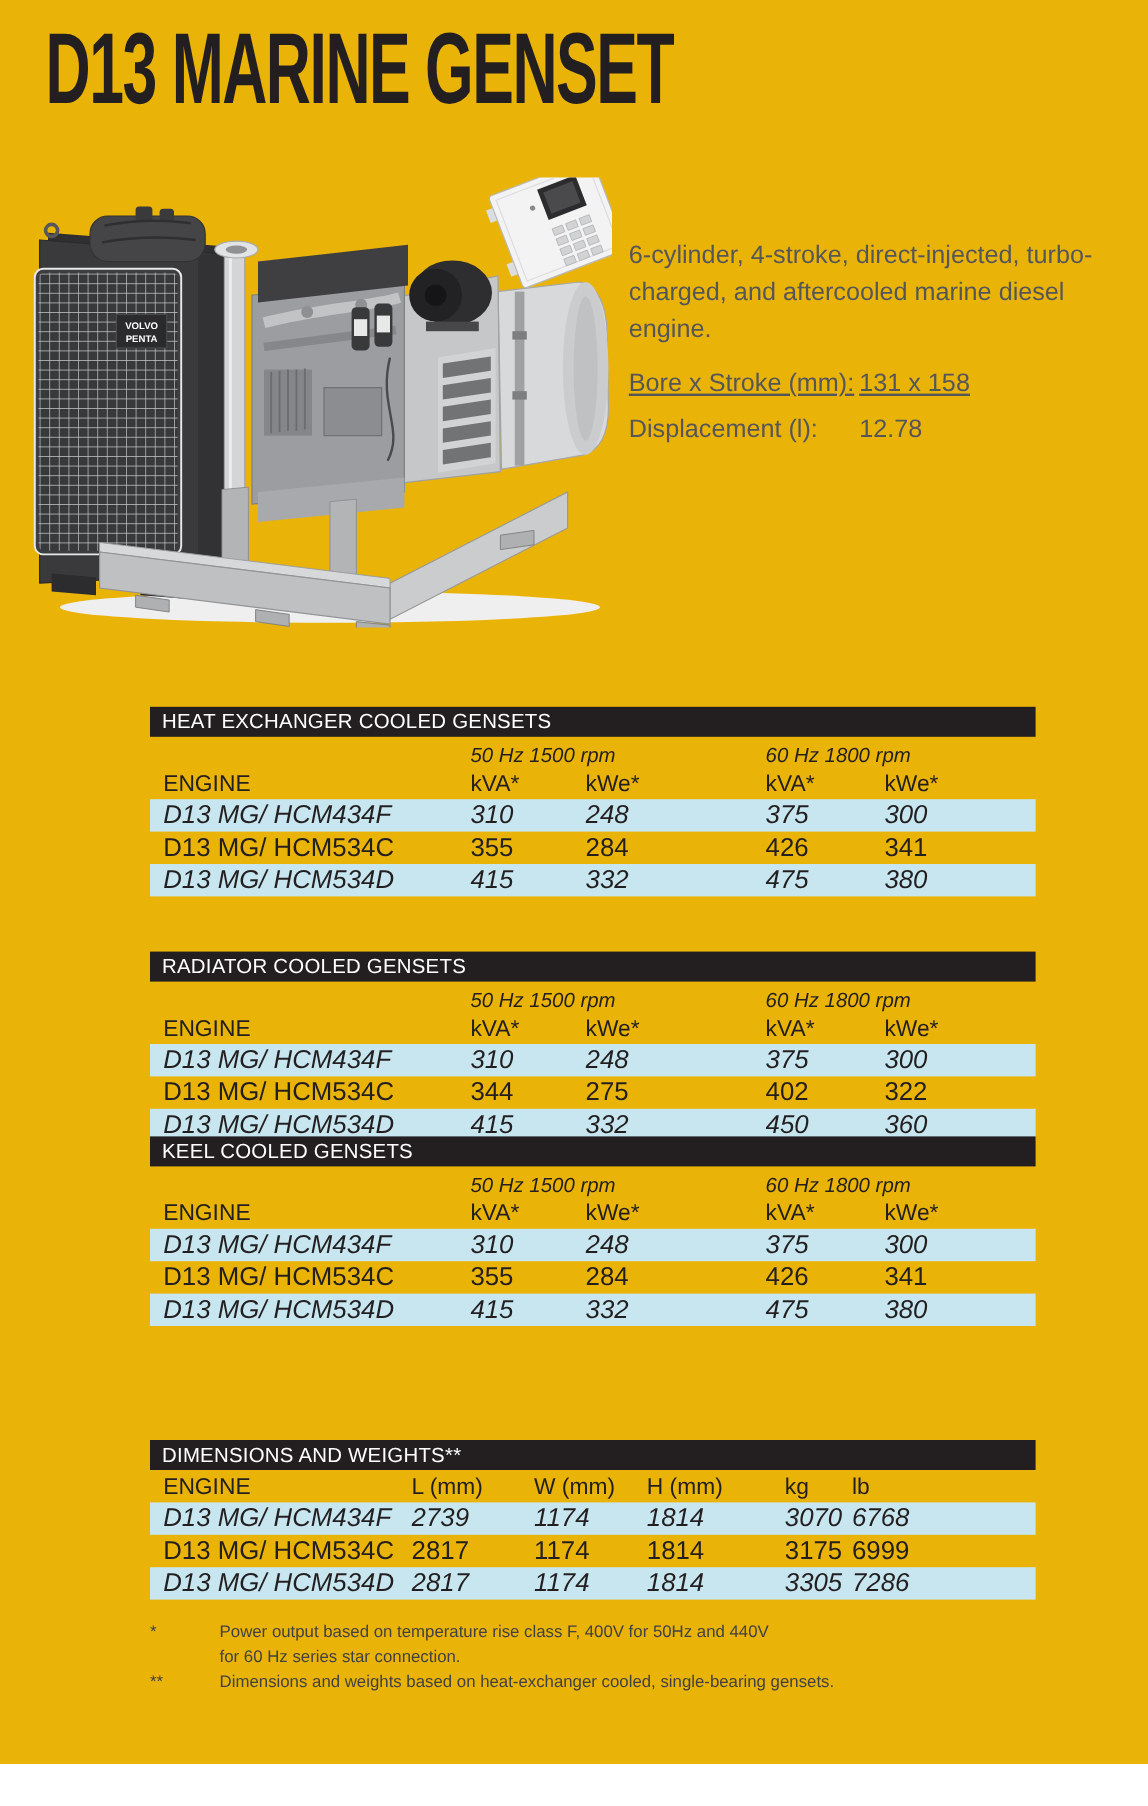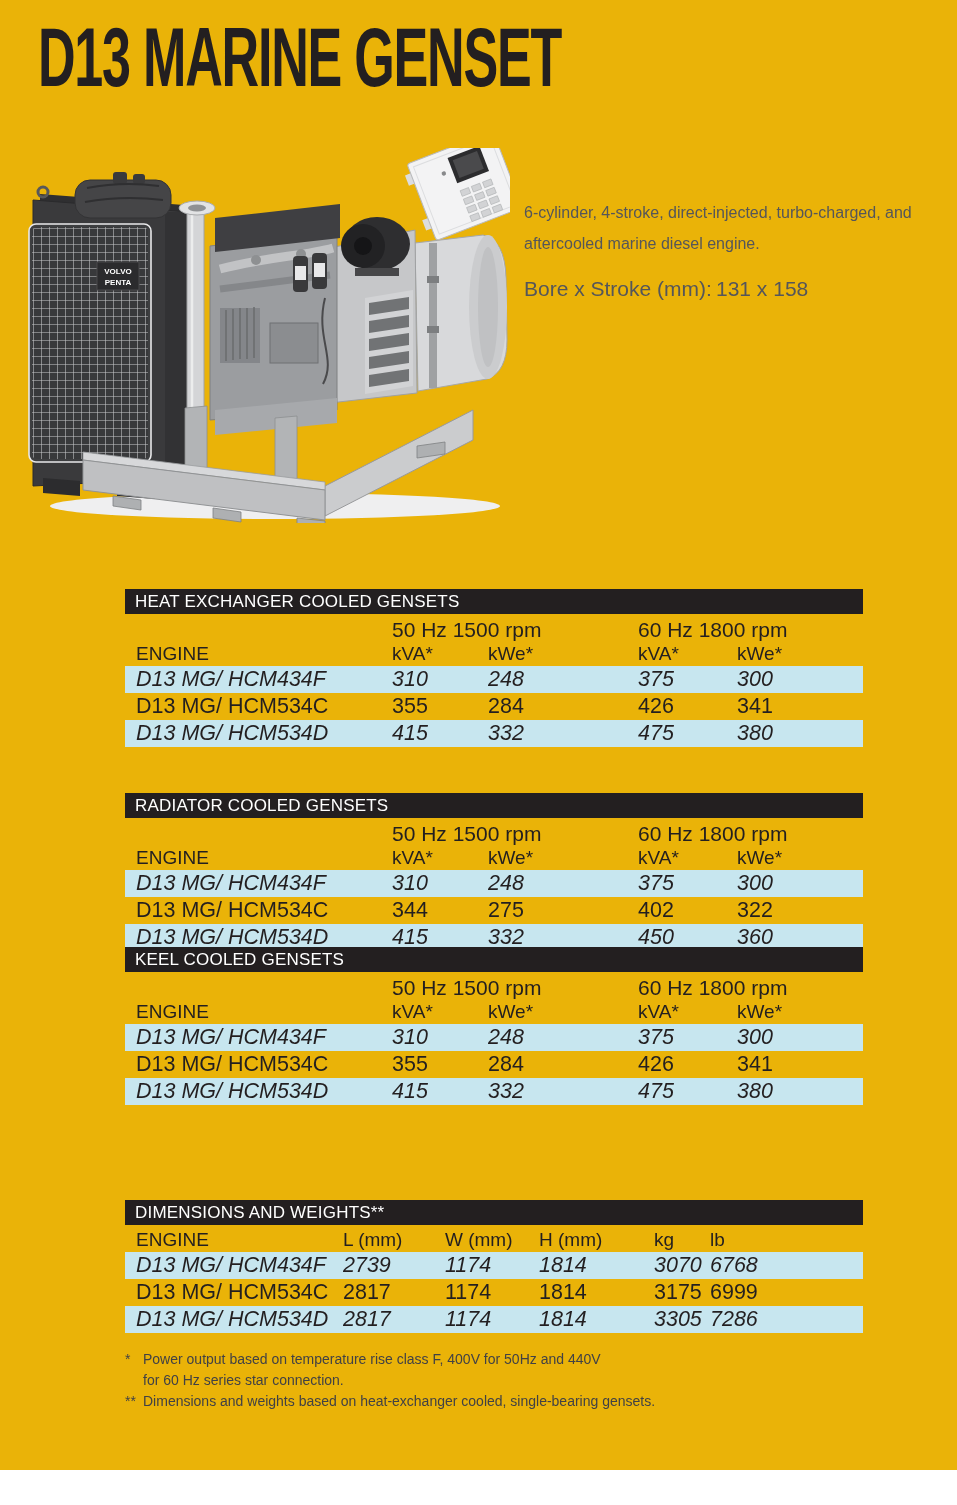--- a/index.html
+++ b/index.html
@@ -10,51 +10,51 @@
     font-family:"Liberation Sans", sans-serif; color:#231f20;
   }
   .main-title {
     position:absolute; left:38px; top:14px;
     font-size:84px; font-weight:800; letter-spacing:-2px; line-height:1.04;
     color:#231f20; white-space:nowrap;
     transform:scaleX(.62); transform-origin:0 0;
   }
   .hero-img { position:absolute; left:25px; top:148px; width:485px; height:375px; }
   .hero-text { position:absolute; left:524px; top:197px; width:404px; color:#55565a; }
-  .desc { font-size:16px; line-height:31px; }
+  .desc { font-size:21px; line-height:31px; }
   .spec-row { display:flex; font-size:21px; line-height:25px; margin-top:13px; }
-  .spec-row.first { margin-top:17px; }
+  .spec-row.first { margin-top:17px;text-decoration:underline; }
   .spec-label { width:192px; flex:0 0 auto; }
   .spec-value { flex:1; }
 
   .ptable, .dtable { position:absolute; left:125px; width:738px; }
   .bar {
     height:25px; background:#231f20; color:#ffffff;
     font-size:17px; line-height:25px; padding-left:10px; letter-spacing:.2px;
     font-weight:400; white-space:nowrap;
   }
   .ghead { display:grid; grid-template-columns:267px 246px 225px; margin-top:4px;
-    font-size:21px; line-height:24px; color:#231f20; }
+    font-size:17px; line-height:24px; color:#231f20;font-style:italic; }
   .chead { display:grid; grid-template-columns:267px 96px 150px 99px 126px;
     font-size:19px; line-height:24px; color:#231f20; }
   .prow { display:grid; grid-template-columns:267px 96px 150px 99px 126px;
     height:27px; line-height:27px; font-size:21.5px; }
   .dhead { display:grid; grid-template-columns:218px 102px 94px 115px 56px 153px;
     font-size:19px; line-height:24px; margin-top:3px; }
   .drow { display:grid; grid-template-columns:218px 102px 94px 115px 56px 153px;
     height:27px; line-height:27px; font-size:21.5px; }
   .hl { background:#c7e6ef;font-style:italic; }
   .c-engine { padding-left:11px; white-space:nowrap; }
   .cell { white-space:nowrap; overflow:hidden; }
 
   .footnotes { position:absolute; left:125px; top:1349px; width:660px;
     font-size:14px; line-height:21px; color:#414145; }
   .fn { display:flex; }
   .fn-marker { width:18px; flex:0 0 auto; }
-  .fn-text { flex:1; }
+  .fn-text { flex:1;margin-left:40px; }
 </style>
 </head>
 <body>
 
 <div class="page">
 
   <h1 class="main-title">D13 MARINE GENSET</h1>
 
   <svg class="hero-img" viewBox="0 0 485 375" aria-hidden="true">
     <defs>
@@ -174,20 +174,24 @@
       </g>
     </g>
   </svg>
 
   <div class="hero-text">
     <p class="desc">6-cylinder, 4-stroke, direct-injected, turbo-charged, and aftercooled marine diesel engine.</p>
     <div class="spec-row first">
       <span class="spec-label">Bore x Stroke (mm):</span>
       <span class="spec-value">131 x 158</span>
     </div>
+    <div class="spec-row">
+      <span class="spec-label">Displacement (l):</span>
+      <span class="spec-value">12.78</span>
+    </div>
   </div>
 
   <section class="ptable" style="top:589px">
     <div class="bar">
       <span>HEAT EXCHANGER COOLED GENSETS</span>
     </div>
     <div class="ghead">
       <div class="cell"></div>
       <div class="cell">50 Hz 1500 rpm</div>
       <div class="cell">60 Hz 1800 rpm</div>

